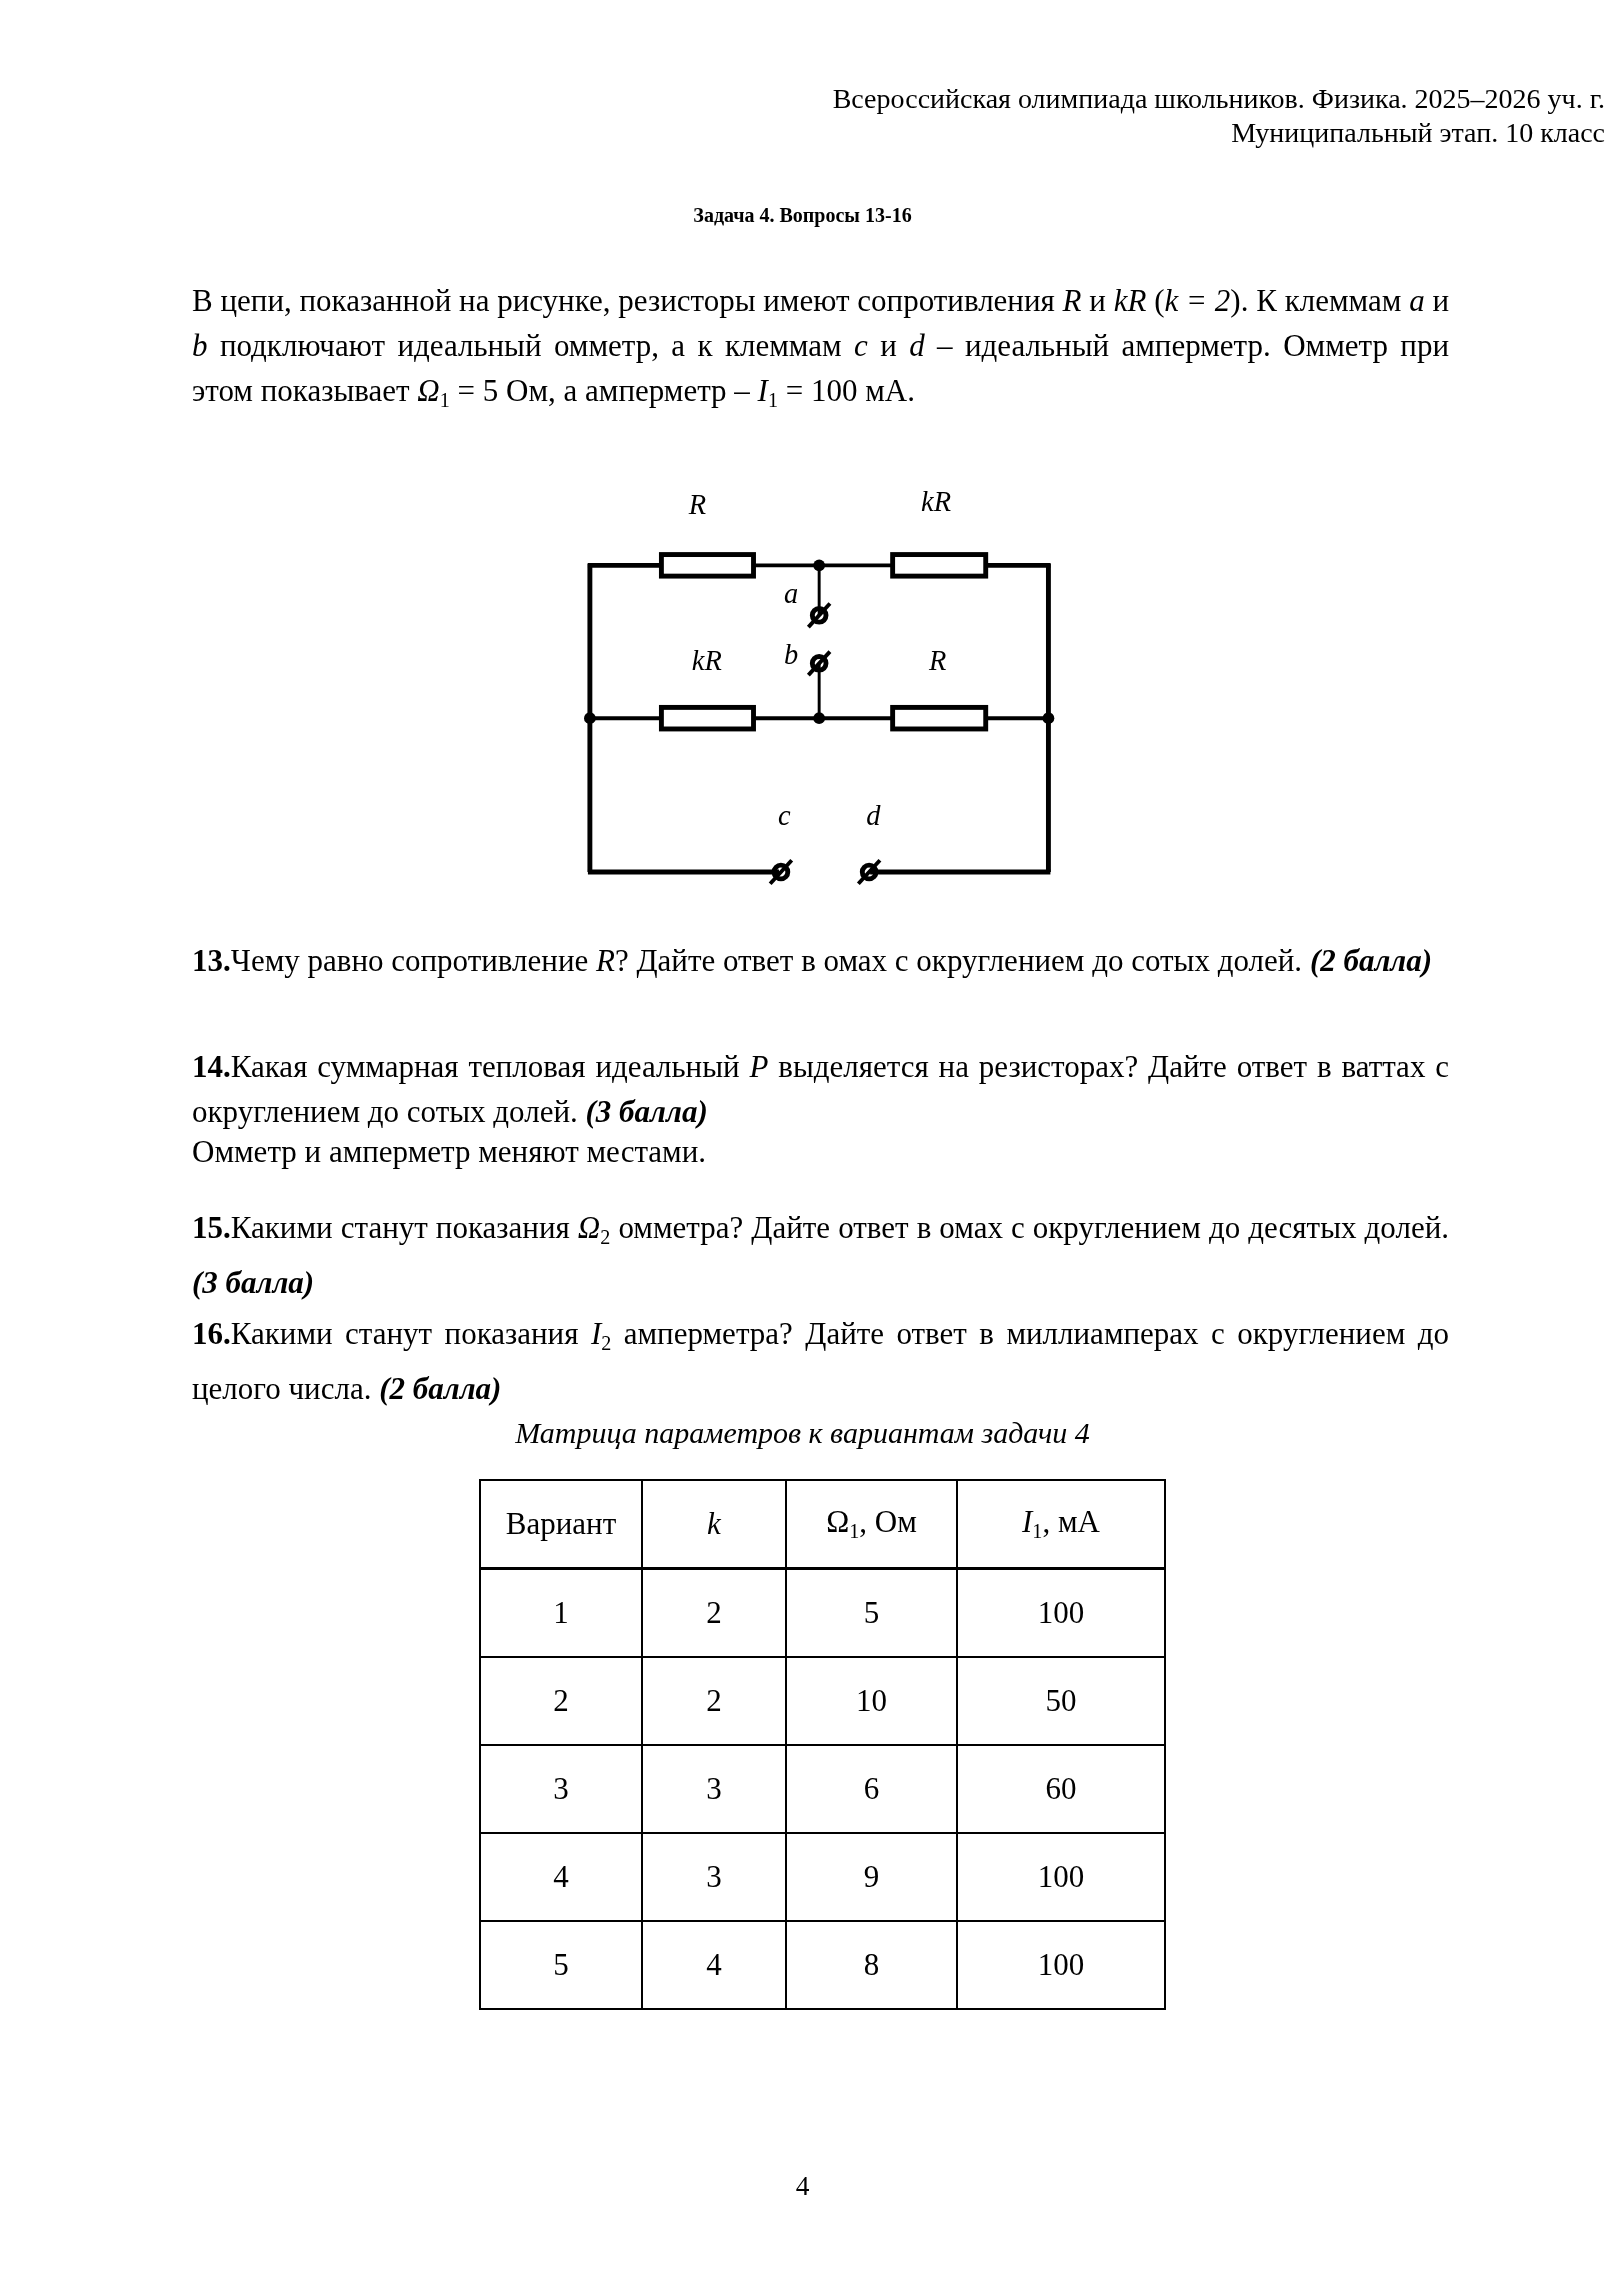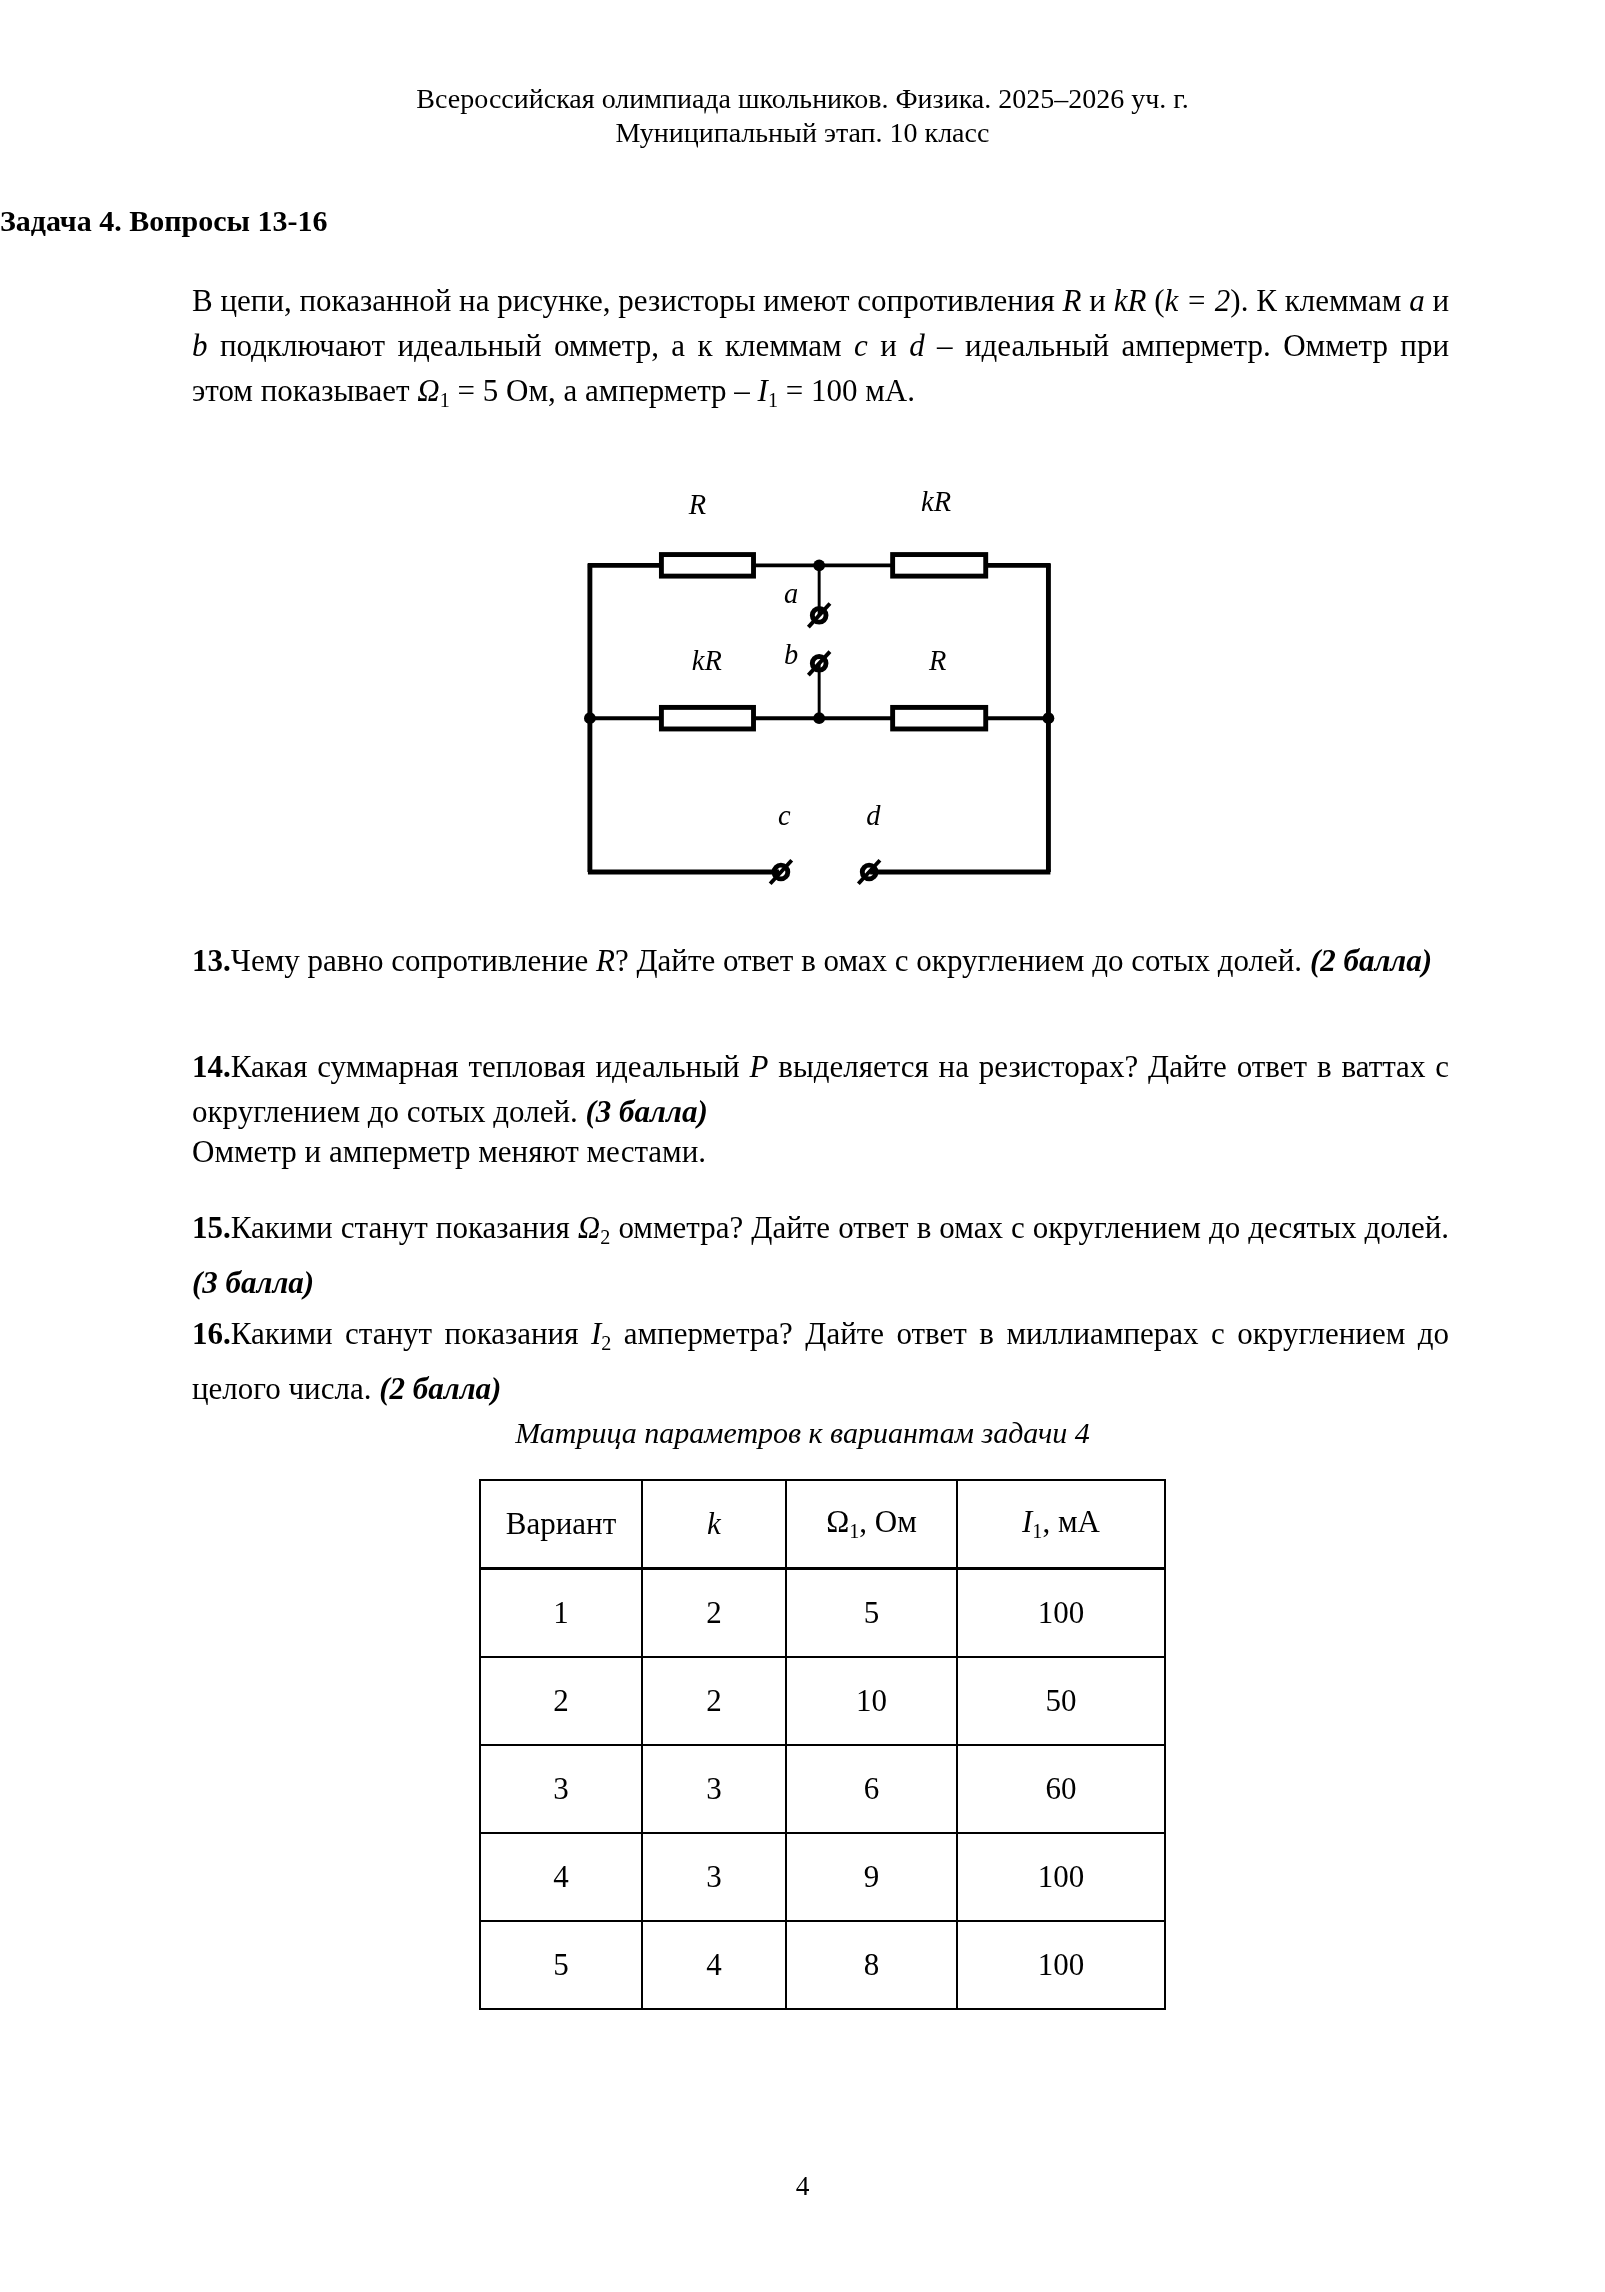--- a/index.html
+++ b/index.html
@@ -1,20 +1,20 @@
 <!DOCTYPE html>
 <html><head>
 <meta charset="utf-8">
 <style>
   html, body { margin:0; padding:0; background:#ffffff; }
   body { width:1605px; height:2293px; position:relative; overflow:hidden;
          font-family:"Liberation Serif", "DejaVu Serif", serif; color:#000; }
   .abs { position:absolute; }
-  .hdr { left:0; width:1605px; text-align:center; font-size:28px; line-height:33px; }
-  .title { left:0; width:1605px; text-align:left; font-size:30px; font-weight:bold; top:204px; }
+  .hdr { left:0; width:1605px; text-align:right; font-size:28px; line-height:33px; }
+  .title { left:0; width:1605px; text-align:center; font-size:20px; font-weight:bold; top:204px; }
   .para { left:192px; width:1257px; font-size:31px; line-height:45px; text-align:justify; text-align-last:left; }
   .it { font-style:italic; }
   .bi { font-style:italic; font-weight:bold; }
   .q { left:192px; width:1257px; font-size:31px; line-height:45px; text-align:justify;margin-top:16px; }
   .q .num { font-weight:bold; }
   .caption { left:0; width:1605px; text-align:center; font-size:30px; font-style:italic; top:1416px; }
   table.matrix { position:absolute; left:479px; top:1479px; border-collapse:collapse;
                  font-size:31px; }
   table.matrix td, table.matrix th { border:2.9px solid #000; text-align:center; font-weight:normal; height:54px; padding:16px; }
   table.matrix th { border-bottom-width:3.9px; }

